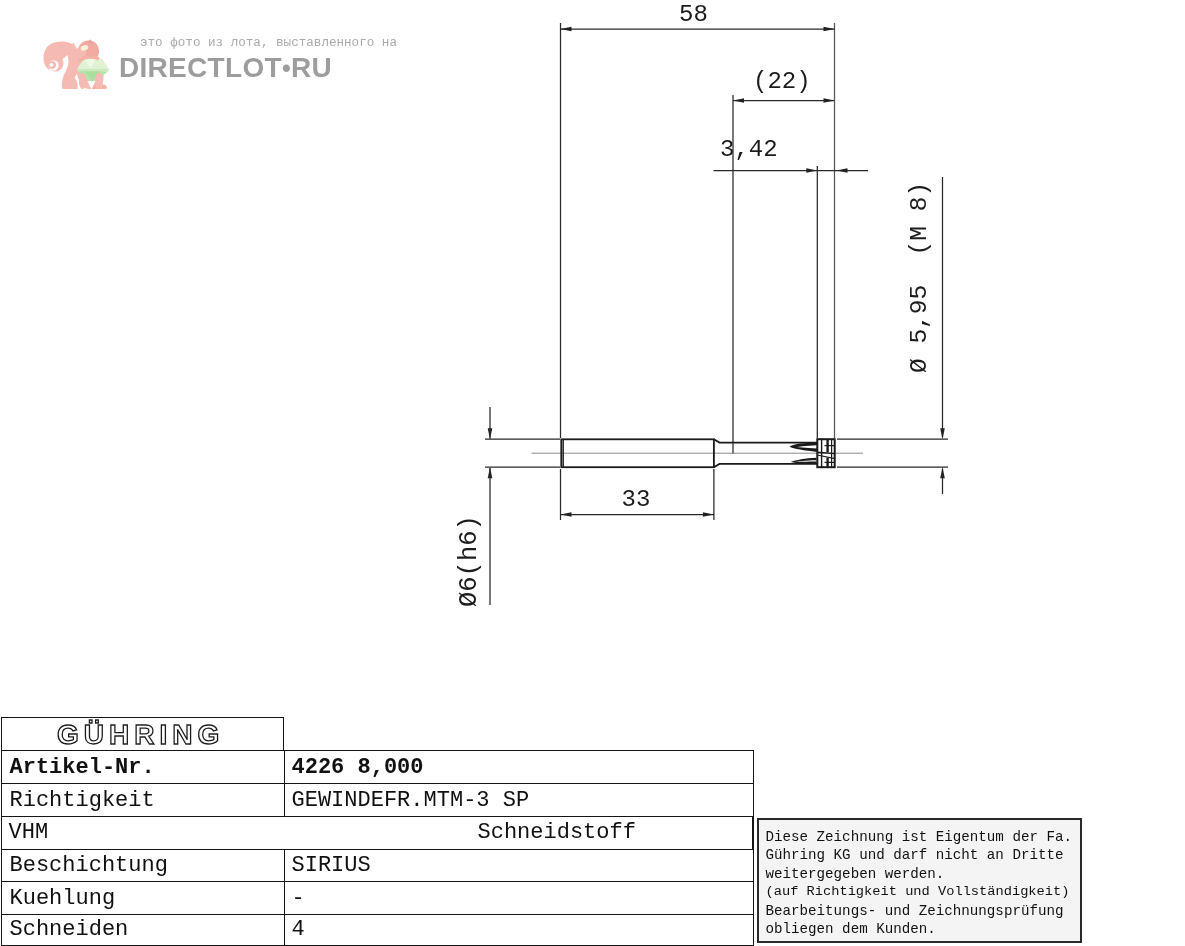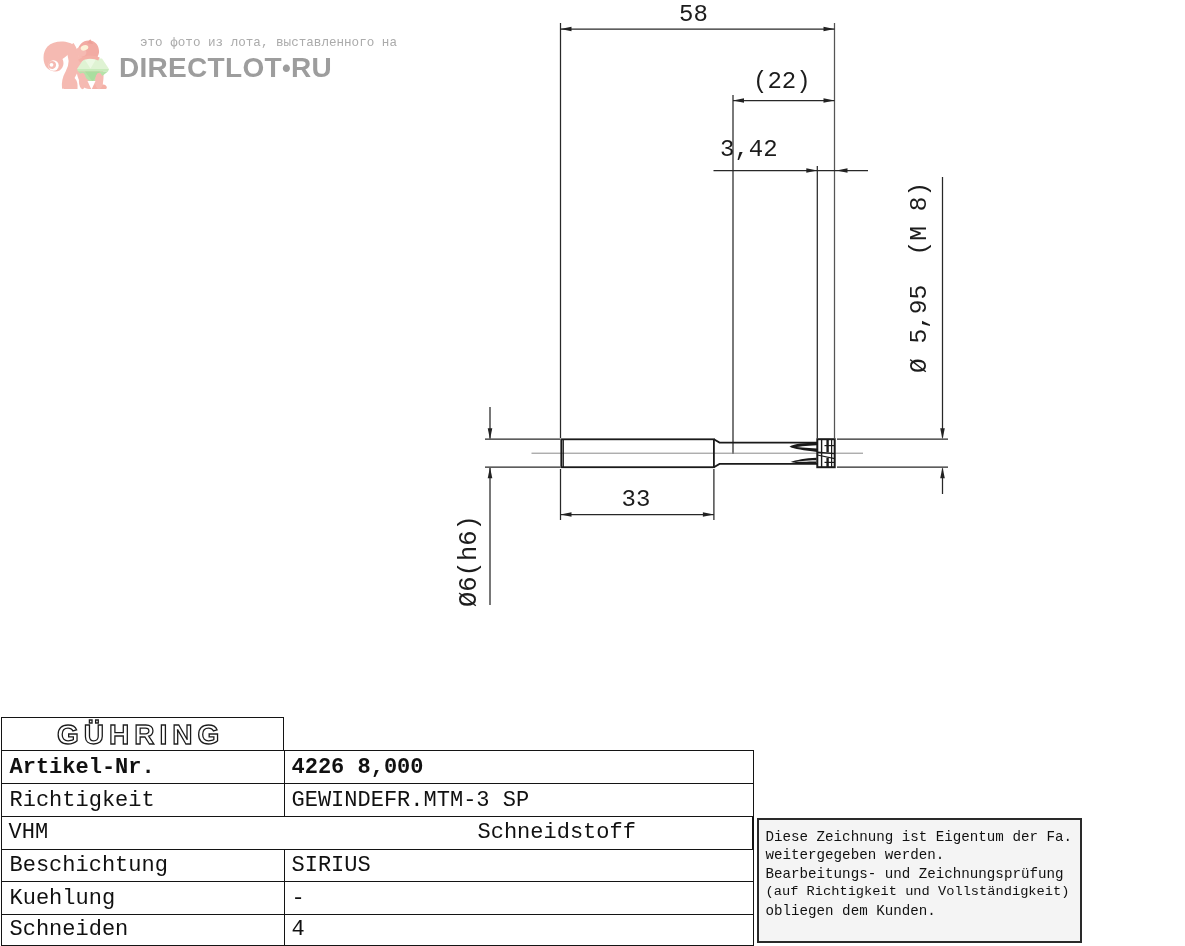--- a/index.html
+++ b/index.html
@@ -208,17 +208,18 @@
         <span>Schneiden</span>
       </div>
     <div style="flex:1;padding-left:7px;display:flex;align-items:center;">
         <span>4</span>
       </div>
   </div>
 </div>
 
 <div class="abs" style="left:756.5px;top:817.5px;width:325.5px;height:125.5px;border:2px solid #2a2a2a;background:#f4f4f4;box-sizing:border-box;font-size:14.2px;line-height:18.6px;color:#111;padding:8px 0 0 7px;white-space:nowrap;">
   <div>Diese Zeichnung ist Eigentum der Fa.</div>
+  <div>Gühring KG und darf nicht an Dritte</div>
   <div>weitergegeben werden.</div>
+  <div style="font-size:13.7px;">(auf Richtigkeit und Vollständigkeit)</div>
   <div>Bearbeitungs- und Zeichnungsprüfung</div>
-  <div style="font-size:13.7px;">(auf Richtigkeit und Vollständigkeit)</div>
   <div>obliegen dem Kunden.</div>
 </div>
 
 </body></html>

